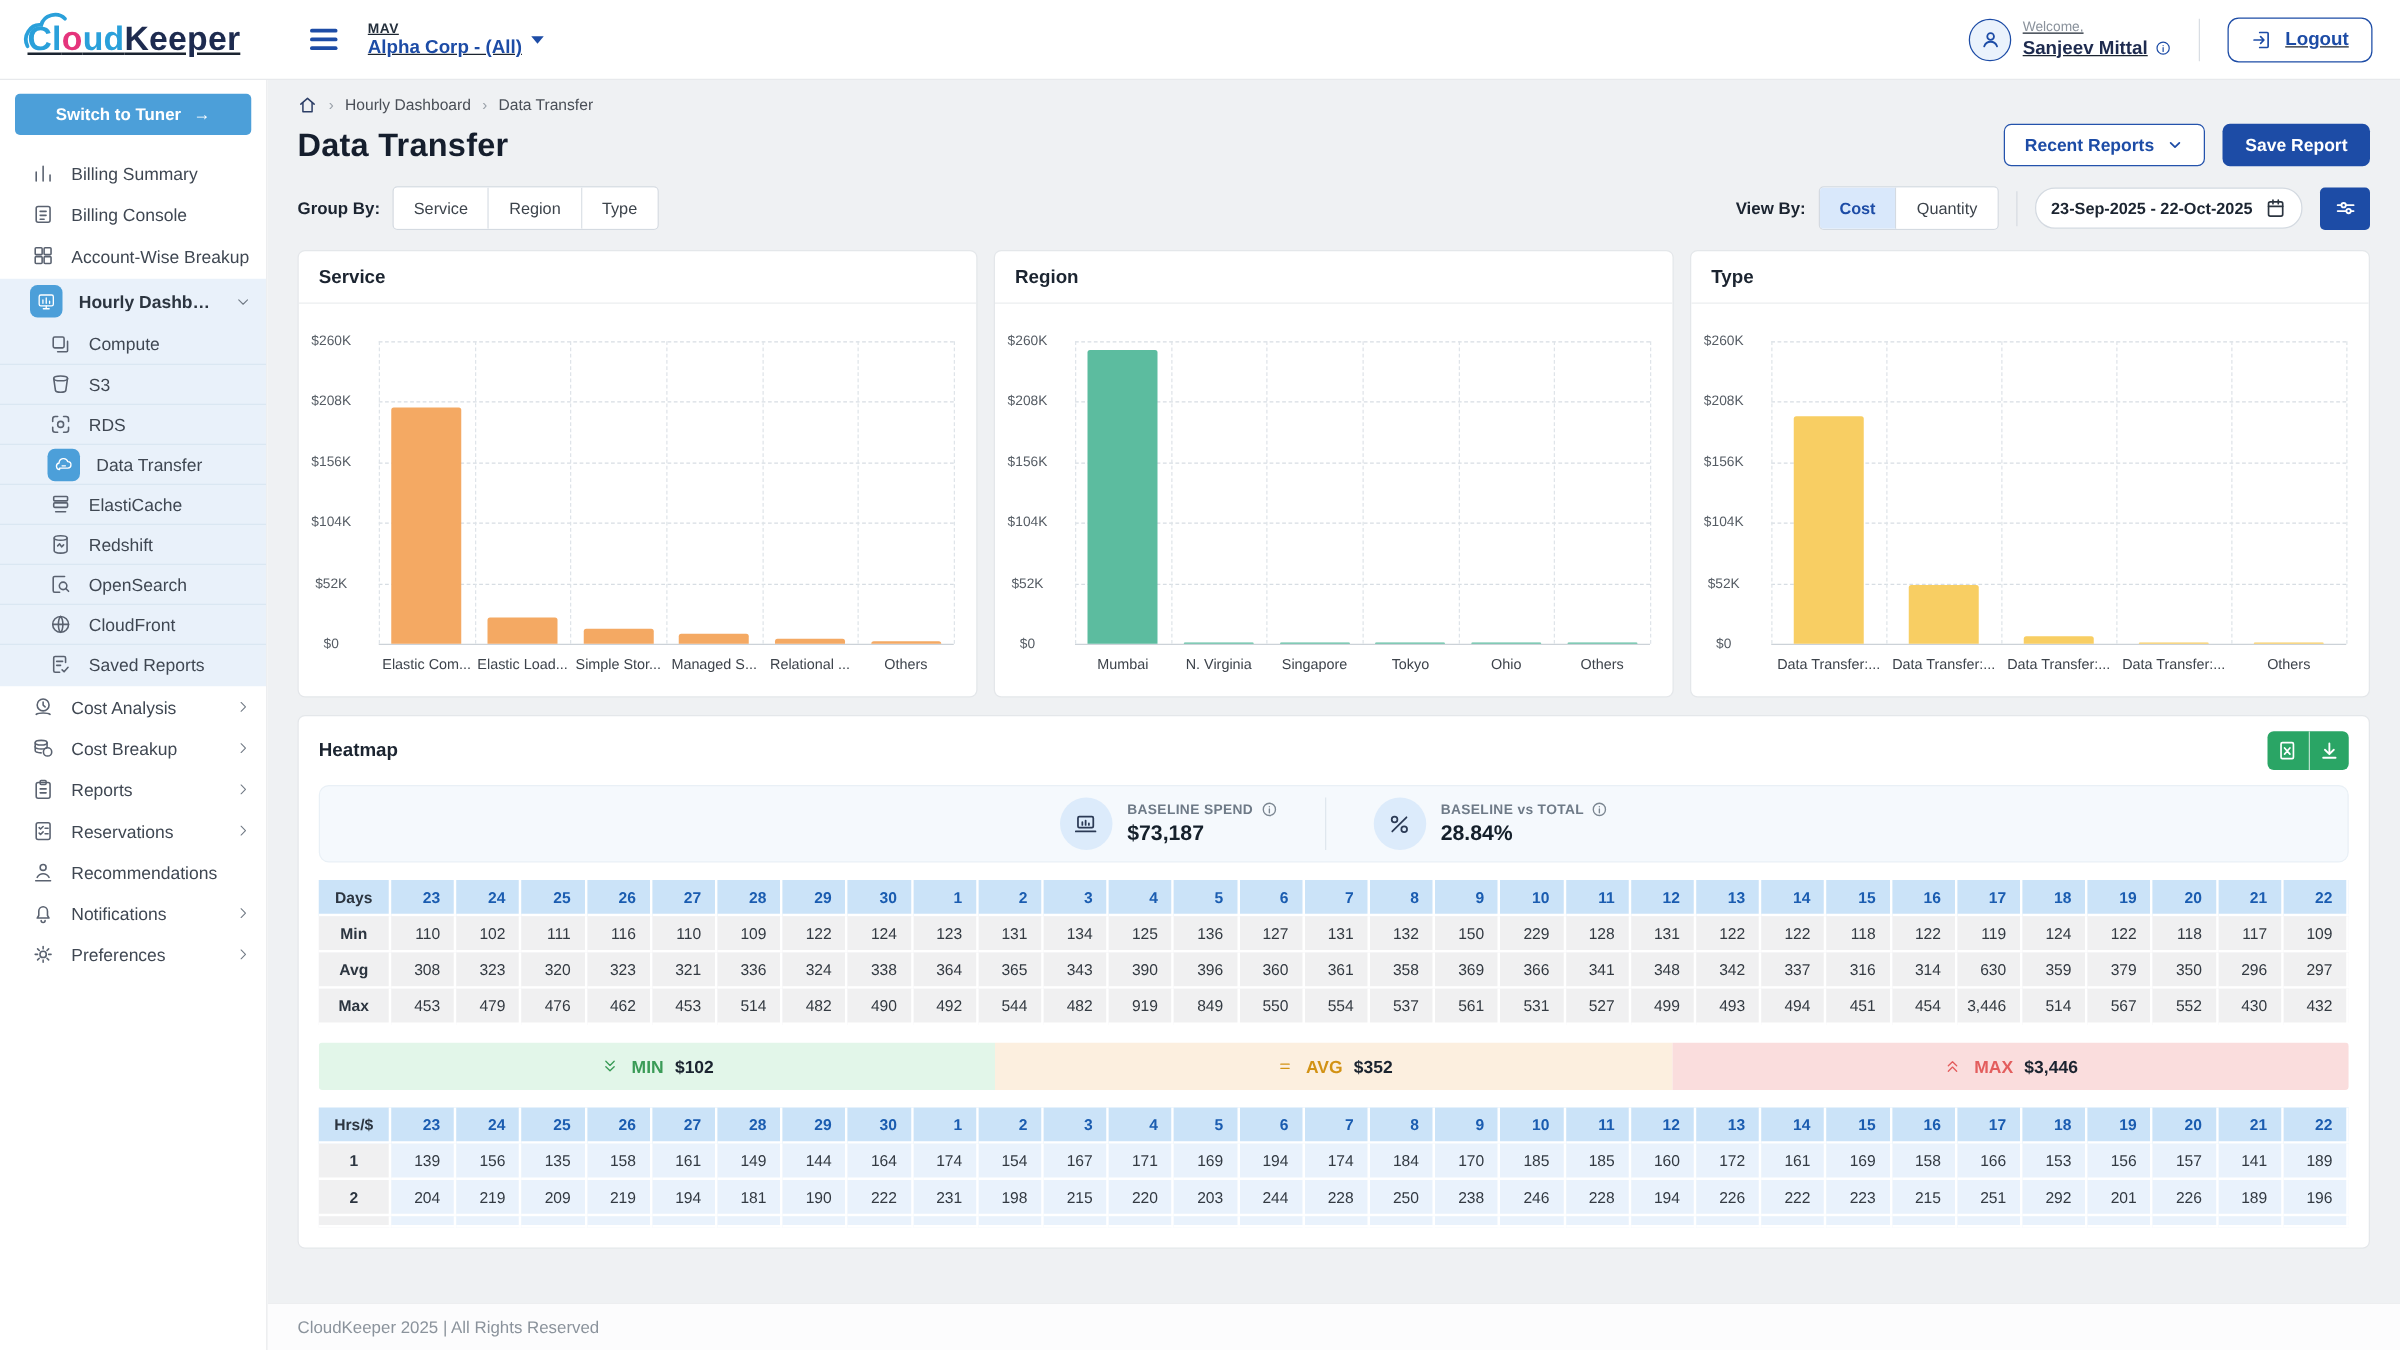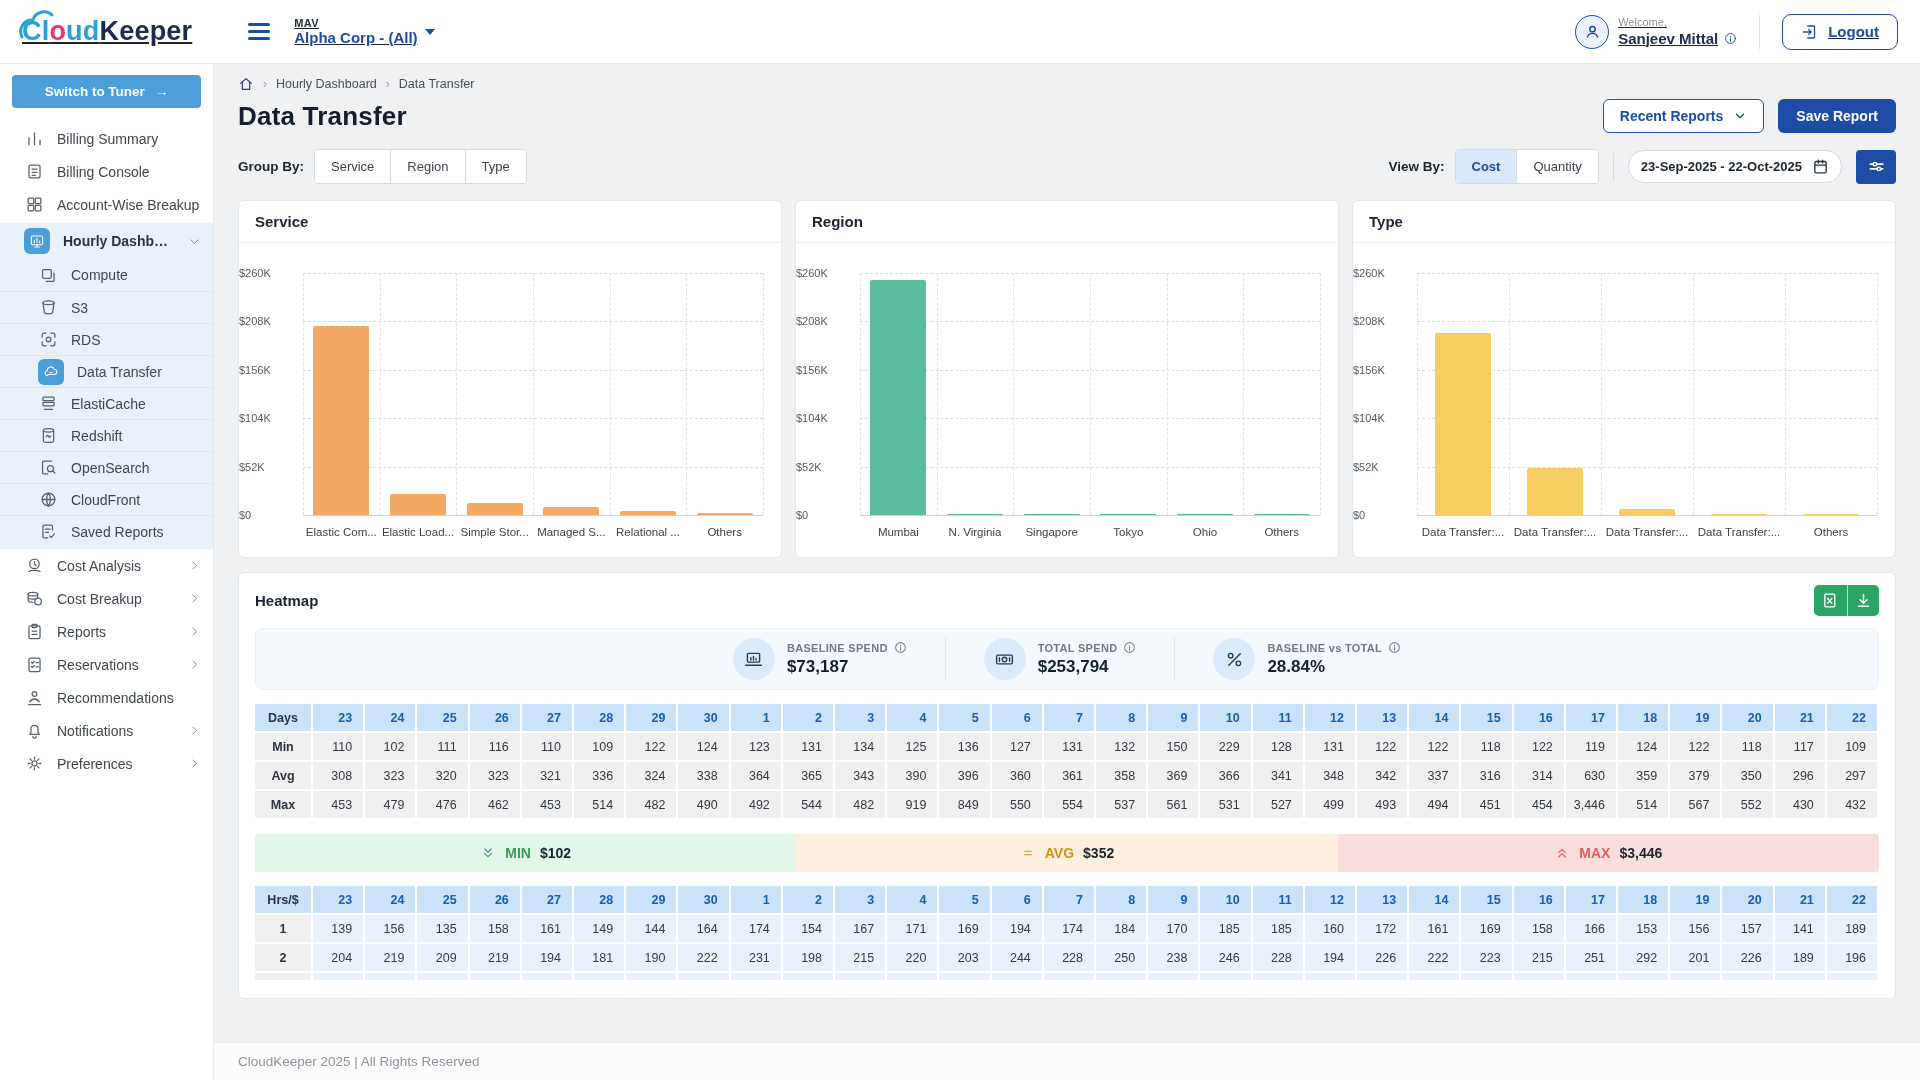--- a/index.html
+++ b/index.html
@@ -66,21 +66,21 @@
   .date-box{display:flex;align-items:center;gap:10px;background:#fff;border:1px solid #d4dae1;border-radius:16px;padding:7px 12px;font-size:13px;font-weight:bold;color:#1b2430;cursor:pointer;}
   .date-box svg{width:17px;height:17px;color:#2c3540;}
   .filter-btn{margin-left:14px;width:40px;height:34px;border:none;border-radius:4px;background:#1d4ca6;color:#fff;display:flex;align-items:center;justify-content:center;cursor:pointer;}
   .filter-btn svg{width:19px;height:19px;}
 
   
   .charts-row{display:flex;gap:13px;margin-top:16px;}
   .chart-card{flex:1;background:#fff;border:1px solid #e4e7ea;border-radius:6px;overflow:hidden;}
   .chart-title{font-size:15px;font-weight:bold;color:#1b2430;padding:12px 16px;border-bottom:1px solid #eceef0;}
   .chart-body{position:relative;height:314px;}
-  .ytick{position:absolute;left:0;width:52px;text-align:left;font-size:11px;color:#555c64;}
+  .ytick{position:absolute;left:0;width:52px;text-align:center;font-size:11px;color:#555c64;}
   .plot{position:absolute;left:64px;right:18px;top:30px;bottom:42px;}
   .hline{position:absolute;left:0;right:0;border-top:1px dashed #d7dde3;}
   .hline.zero{border-top:1px solid #ccd2d8;}
   .vline{position:absolute;top:0;bottom:0;border-left:1px dashed #dfe4e9;}
   .bar{position:absolute;bottom:0;width:56px;transform:translateX(-50%);border-radius:2px 2px 0 0;}
   .xlabel{position:absolute;top:100%;margin-top:11px;transform:translateX(-50%);font-size:11.5px;color:#3d434b;white-space:nowrap;}
 
   
   .hm-card{background:#fff;border:1px solid #e4e7ea;border-radius:6px;margin-top:14px;padding:12px 16px 16px;}
   .hm-head{display:flex;align-items:center;}
@@ -614,38 +614,20 @@
             </svg>
           </div>
           <div>
             <div class="stat-label">BASELINE SPEND<span class="info-ic">
                 <svg viewBox="0 0 24 24" fill="none" stroke="currentColor" stroke-width="2" stroke-linecap="round">
                   <circle cx="12" cy="12" r="9"></circle>
                   <path d="M12 8v.2M12 11.3V17"></path>
                 </svg>
               </span></div>
             <div class="stat-value">$73,187</div>
-          </div>
-        </div>
-        <div class="stat">
-          <div class="stat-ic">
-            <svg viewBox="0 0 24 24" fill="none" stroke="currentColor" stroke-width="1.6" stroke-linecap="round" stroke-linejoin="round">
-              <rect x="3" y="7" width="18" height="10" rx="1.5"></rect>
-              <circle cx="12" cy="12" r="2.6"></circle>
-              <path d="M6.2 10v4M17.8 10v4"></path>
-            </svg>
-          </div>
-          <div>
-            <div class="stat-label">TOTAL SPEND<span class="info-ic">
-                <svg viewBox="0 0 24 24" fill="none" stroke="currentColor" stroke-width="2" stroke-linecap="round">
-                  <circle cx="12" cy="12" r="9"></circle>
-                  <path d="M12 8v.2M12 11.3V17"></path>
-                </svg>
-              </span></div>
-            <div class="stat-value">$253,794</div>
           </div>
         </div>
         <div class="stat">
           <div class="stat-ic">
             <svg viewBox="0 0 24 24" fill="none" stroke="currentColor" stroke-width="1.6" stroke-linecap="round" stroke-linejoin="round">
               <path d="M5.5 18.5l13-13"></path>
               <circle cx="7.6" cy="7.6" r="2.6"></circle>
               <circle cx="16.4" cy="16.4" r="2.6"></circle>
             </svg>
           </div>

